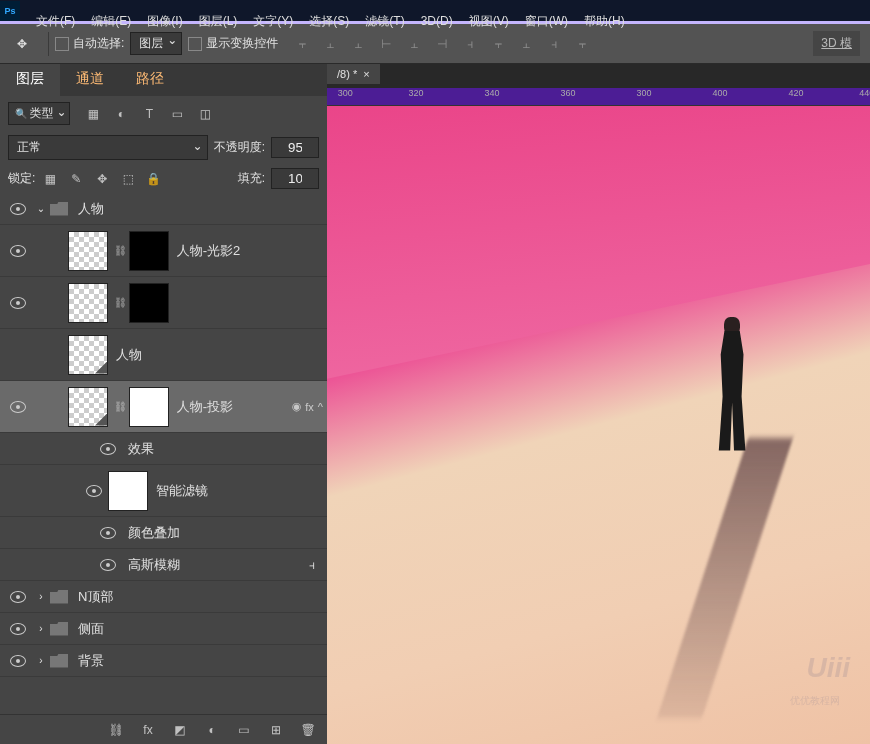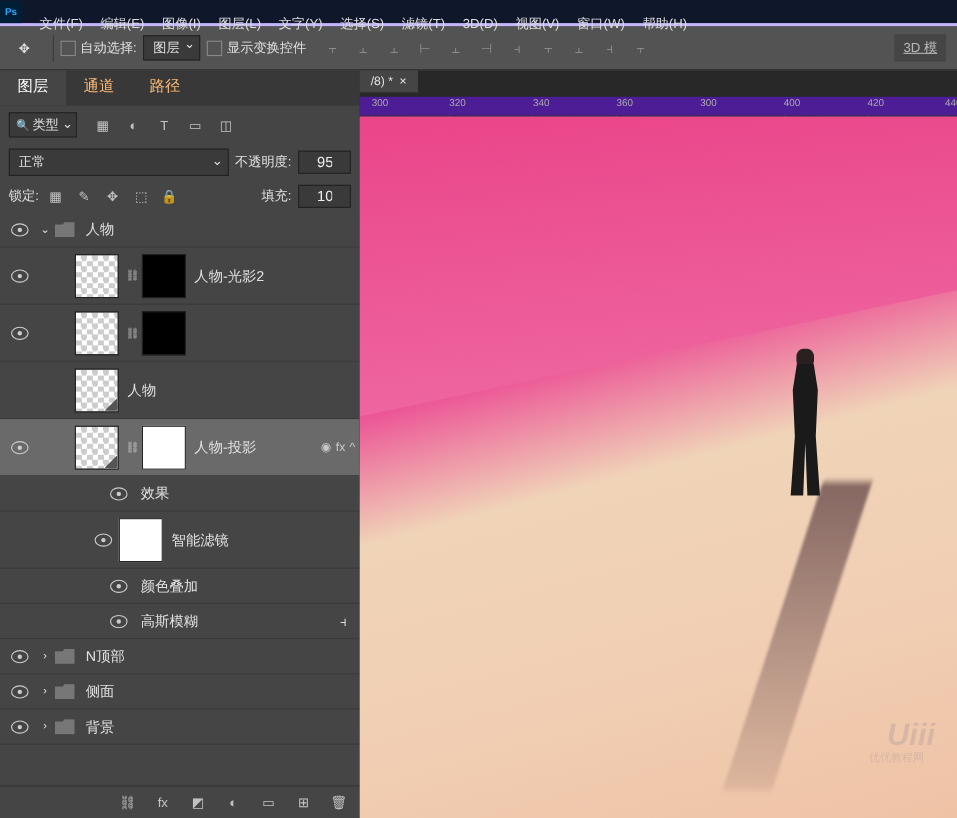--- a/index.html
+++ b/index.html
@@ -71,21 +71,21 @@
 .ruler-h { position: absolute; top: 24px; left: 0; right: 0; height: 18px; background: #4c1d95; border-bottom: 1px solid #333; }
 .ruler-tick { position: absolute; top: 0; font-size: 9px; color: #aaa; }
 .ruler-tick::before { content: ""; position: absolute; bottom: -14px; left: 0; width: 1px; height: 6px; background: #888; }
 .canvas { position: absolute; top: 42px; left: 0; right: 0; bottom: 0; background: linear-gradient(165deg, #eb4d91 0%, #ec5596 35%, #f0d4b8 50%, #f1ceb3 75%, #efc2a5 100%); }
 .horizon { position: absolute; top: 0; left: 0; right: 0; height: 45%; background: linear-gradient(175deg, #ea4589 0, #ef6ca4 100%); clip-path: polygon(0 0, 100% 0, 100% 55%, 0 95%); }
 .person { position: absolute; top: 33%; left: 70%; width: 50px; height: 140px; }
 .person-body { width: 38px; height: 120px; background: #1a1a1a; position: absolute; top: 14px; left: 6px; clip-path: polygon(30% 0, 70% 0, 80% 20%, 75% 55%, 85% 100%, 55% 100%, 50% 60%, 45% 100%, 15% 100%, 25% 55%, 20% 20%); }
 .person-head { width: 16px; height: 18px; background: #2a2020; border-radius: 40%; position: absolute; top: 0; left: 17px; }
 .shadow { position: absolute; top: 52%; left: 65%; width: 90px; height: 280px; background: linear-gradient(180deg, rgba(60,30,40,0.6) 0, rgba(60,30,40,0.1) 100%); transform: skewX(-18deg) scaleX(0.5); filter: blur(3px); }
 .watermark { position: absolute; bottom: 60px; right: 20px; font-size: 28px; font-weight: bold; font-style: italic; color: rgba(200,170,160,0.6); }
-.watermark-sub { position: absolute; bottom: 48px; right: 30px; font-size: 10px; color: rgba(200,170,160,0.6); }
+.watermark-sub { position: absolute; bottom: 36px; right: 30px; font-size: 10px; color: rgba(200,170,160,0.6); }
 </style>
 </head>
 <body>
 
 <div class="menubar">
   <div class="ps-logo">Ps</div>
   <div class="menu-item">文件(F)</div>
   <div class="menu-item">编辑(E)</div>
   <div class="menu-item">图像(I)</div>
   <div class="menu-item">图层(L)</div>

